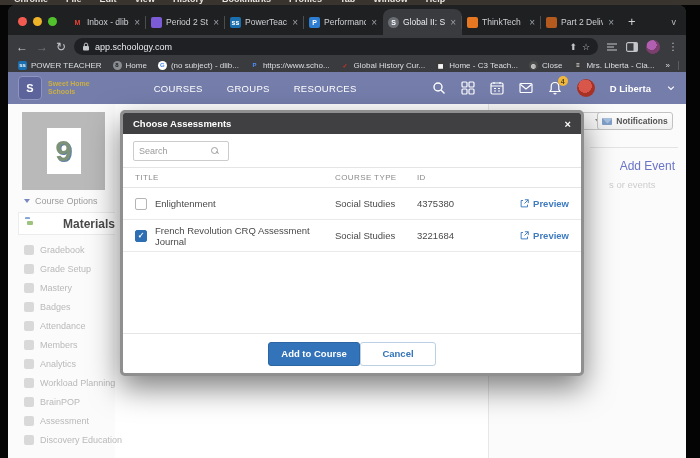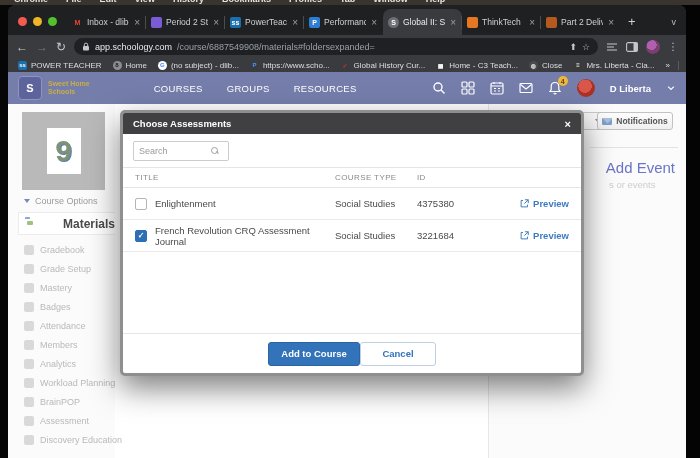--- a/index.html
+++ b/index.html
@@ -83,21 +83,21 @@
   .sb-item { height:19px; display:flex; align-items:center; gap:6px; padding:0 0 0 16px; color:#b9b9b9; font-size:9px; white-space:nowrap; }
   .sb-ic { width:10px; height:10px; border-radius:2px; background:#d9d9d9; flex:0 0 10px; }
 
   
   .rail-minibtn { position:absolute; left:572px; top:8px; width:26px; height:18px; background:#f7f7f7; border:1px solid #c9c9c9; border-radius:3px; display:flex; align-items:center; justify-content:flex-end; padding-right:4px; }
   .rail-minibtn .caret-down { border-top-color:#8a8a8a; }
   .notif-btn { position:absolute; left:589px; top:8px; width:76px; height:18px; background:linear-gradient(#fdfdfd,#efefef); border:1px solid #c2c2c2; border-radius:3px; display:flex; align-items:center; gap:4px; justify-content:center; color:#555; font-size:8.5px; font-weight:bold; }
   .envelope { width:10px; height:7px; background:#7f9ec7; border-radius:1px; position:relative; overflow:hidden; }
   .envelope::before { content:""; position:absolute; left:0; top:-3px; width:7px; height:7px; background:#a8c0dd; transform:rotate(45deg); left:1.5px; }
   .rail-sep { position:absolute; left:582px; right:8px; top:43px; height:1px; background:#e3e3e3; }
-  .add-event { position:absolute; right:11px; top:55px; color:#6a74c8; font-size:15px; }
+  .add-event { position:absolute; right:11px; top:55px; color:#6a74c8; font-size:12px; }
   .rail-fragment { position:absolute; left:577px; top:75px; color:#cdcdcd; font-size:9.5px;padding-left:24px; }
 
   
   .modal { position:absolute; left:112px; top:105px; width:464px; height:266px; background:#fff; border:3px solid #8f8f8f; border-radius:5px; box-shadow:0 12px 30px rgba(0,0,0,.5); z-index:10; display:flex; flex-direction:column; overflow:hidden; }
   .modal-titlebar { height:21px; background:#403f41; display:flex; align-items:center; padding:0 10px; flex:0 0 21px; }
   .modal-title { color:#fff; font-size:9.5px; font-weight:bold; flex:1; }
   .modal-close { color:#fff; font-size:11px; font-weight:bold; }
   .search-row { height:33px; display:flex; align-items:center; padding:0 10px; flex:0 0 33px; }
   .search-box { width:96px; height:20px; border:1px solid #ccc; border-radius:2px; display:flex; align-items:center; padding:0 5px; background:#fff; }
   .search-box input { border:none; outline:none; width:72px; font-size:9px; color:#555; font-family:"Liberation Sans",sans-serif; background:transparent; }
@@ -196,21 +196,20 @@
     <div class="toolbar">
       <span class="navbtn">←</span>
       <span class="navbtn dim">→</span>
       <span class="navbtn">↻</span>
       <div class="omnibox">
         <svg class="obx-ic" width="8" height="9" viewBox="0 0 8 9">
             <rect x="1" y="4" width="6" height="4.5" rx="1" fill="#c3c6ca"></rect>
             <path d="M2.3 4V2.8a1.7 1.7 0 0 1 3.4 0V4" fill="none" stroke="#c3c6ca" stroke-width="1"></path>
           </svg>
         <span>app.schoology.com</span>
-          <span class="path">/course/6887549908/materials#foldersexpanded=</span>
         <span class="spacer"></span>
         <span class="obx-ic">⬆</span>
         <span class="obx-ic">☆</span>
       </div>
       <svg class="tool-ic" width="12" height="10" viewBox="0 0 12 10">
           <path d="M1 2h10M1 5h7M1 8h10" stroke="#c3c6ca" stroke-width="1.2"></path>
         </svg>
       <svg class="tool-ic" width="12" height="10" viewBox="0 0 12 10">
           <rect x="0.6" y="0.6" width="10.8" height="8.8" rx="1.5" fill="none" stroke="#c3c6ca" stroke-width="1.1"></rect>
           <rect x="7.5" y="0.6" width="3.9" height="8.8" fill="#c3c6ca"></rect>

